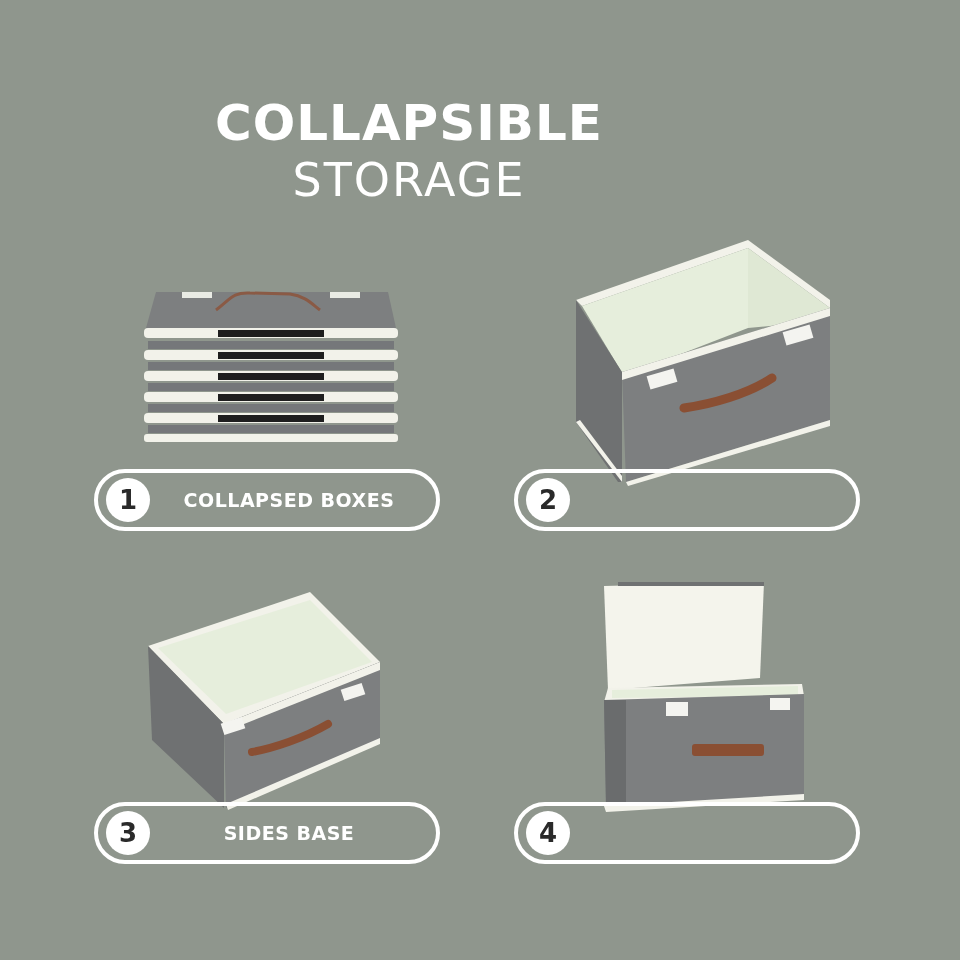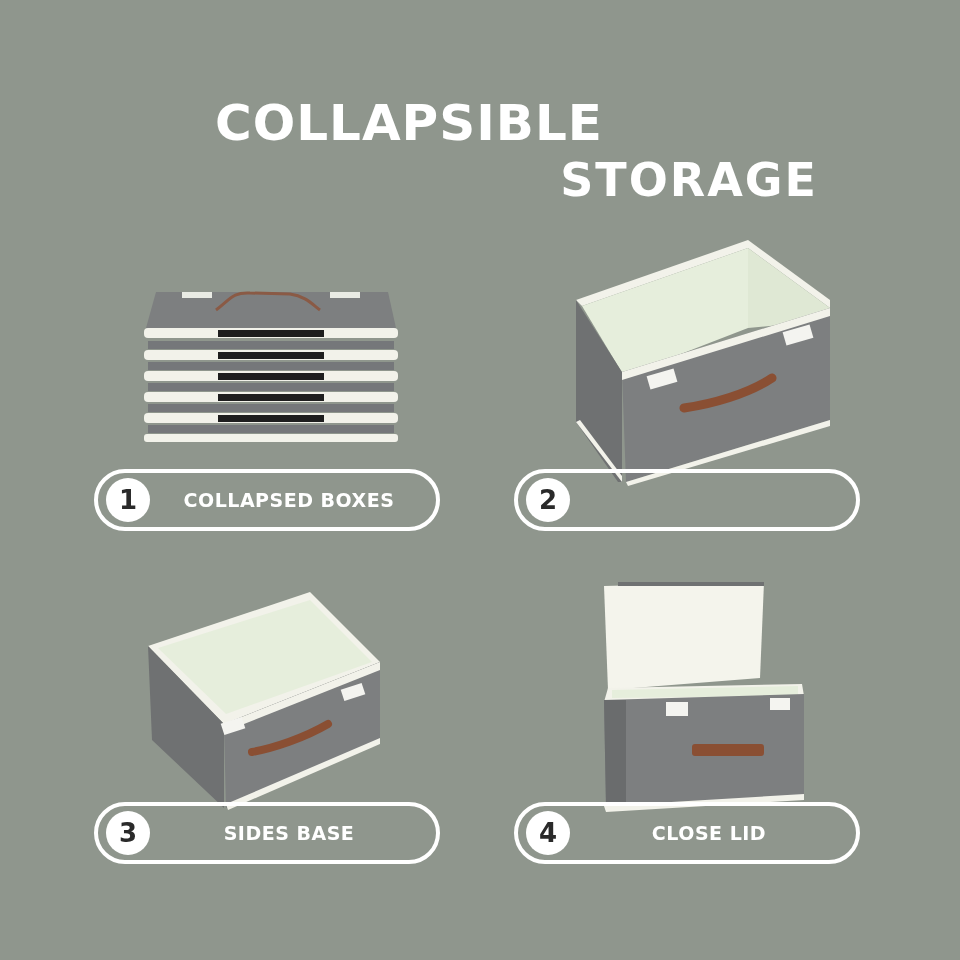--- a/index.html
+++ b/index.html
@@ -4,21 +4,21 @@
 <style>
   html, body { margin: 0; padding: 0; }
   body {
     width: 960px; height: 960px; overflow: hidden;
     background: #8f968d;
     font-family: "DejaVu Sans", "Liberation Sans", sans-serif;
     position: relative;
   }
   .title-wrap { position: absolute; left: 0; top: 92px; width: 818px; text-align: center; color: #ffffff; }
   .title-main { font-size: 50px; font-weight: bold; letter-spacing: 1px; line-height: 62px; }
-  .title-sub { font-size: 46px; font-weight: bold; letter-spacing: 2px; line-height: 56px; margin-top: -2px; text-align: right; }
+  .title-sub { font-size: 46px; font-weight: normal; letter-spacing: 2px; line-height: 56px; margin-top: -2px; }
   .illus { position: absolute; }
   .step-pill {
     position: absolute; width: 346px; height: 62px; box-sizing: border-box;
     border: 4px solid #ffffff; border-radius: 34px;
   }
   .step-num {
     position: absolute; left: 8px; top: 5px; width: 44px; height: 44px;
     border-radius: 50%; background: #ffffff; color: #2a2a2a;
     font-size: 26px; font-weight: bold; text-align: center; line-height: 44px;
   }
@@ -118,14 +118,13 @@
   <div class="step-num">2</div>
 </div>
 
 <div class="step-pill" style="left:94px; top:802px;">
   <div class="step-num">3</div>
   <div class="step-label">SIDES BASE</div>
 </div>
 
 <div class="step-pill" style="left:514px; top:802px;">
   <div class="step-num">4</div>
-  <div class="step-label">CLOSE LID</div>
 </div>
 
 </body></html>

